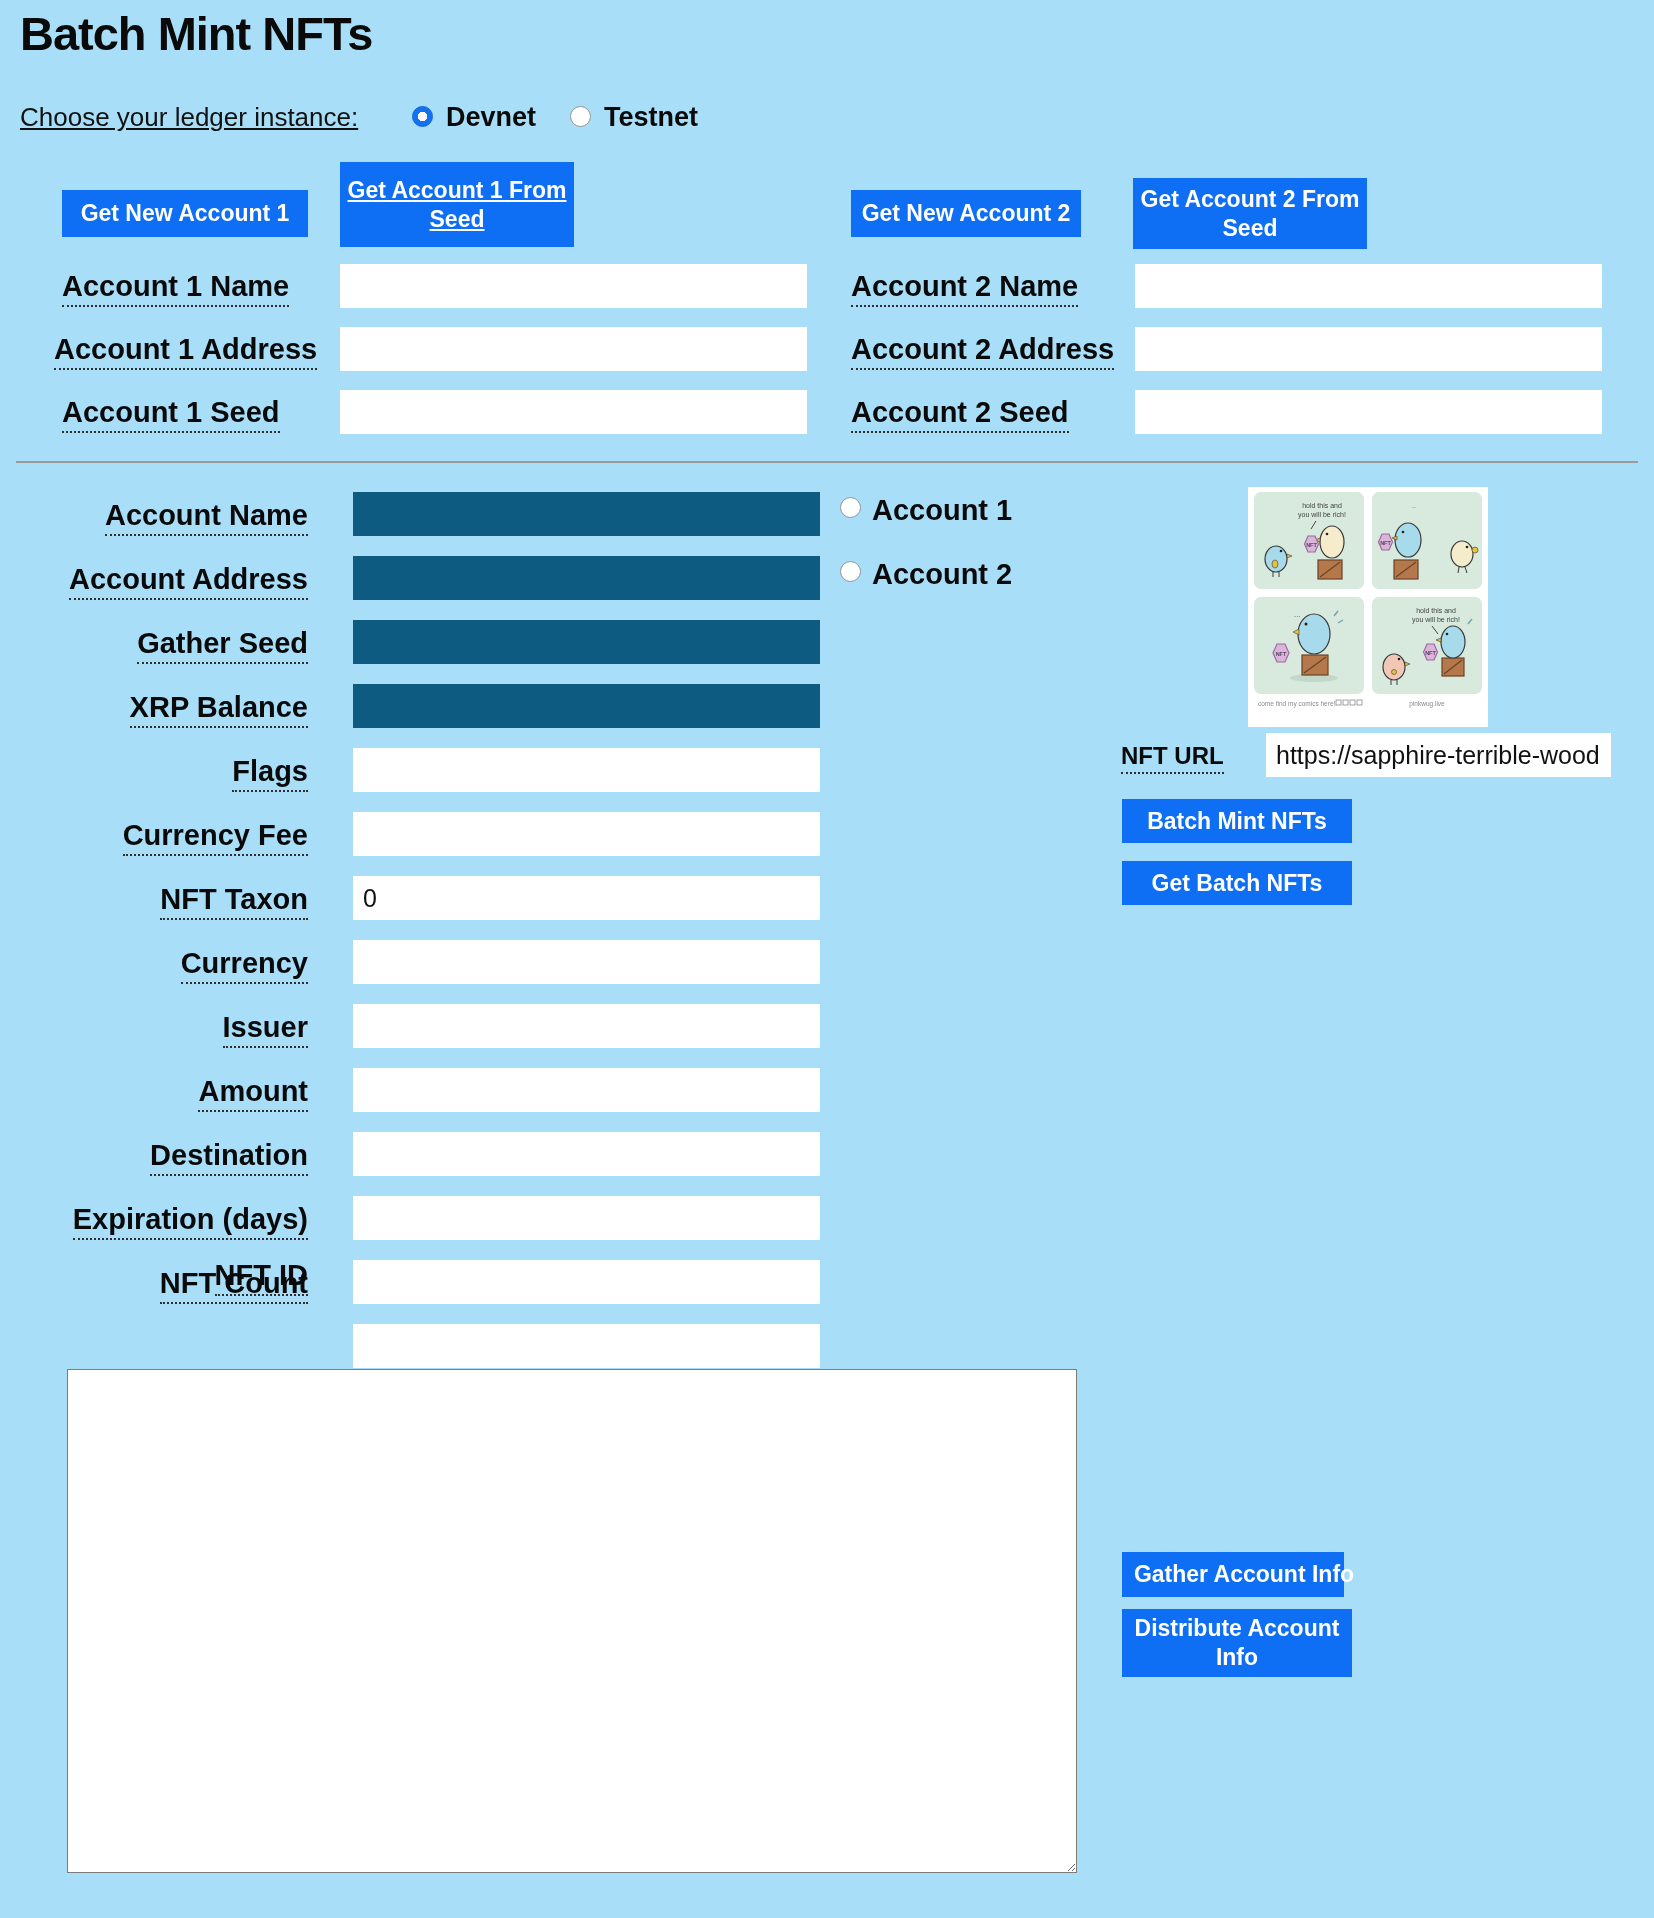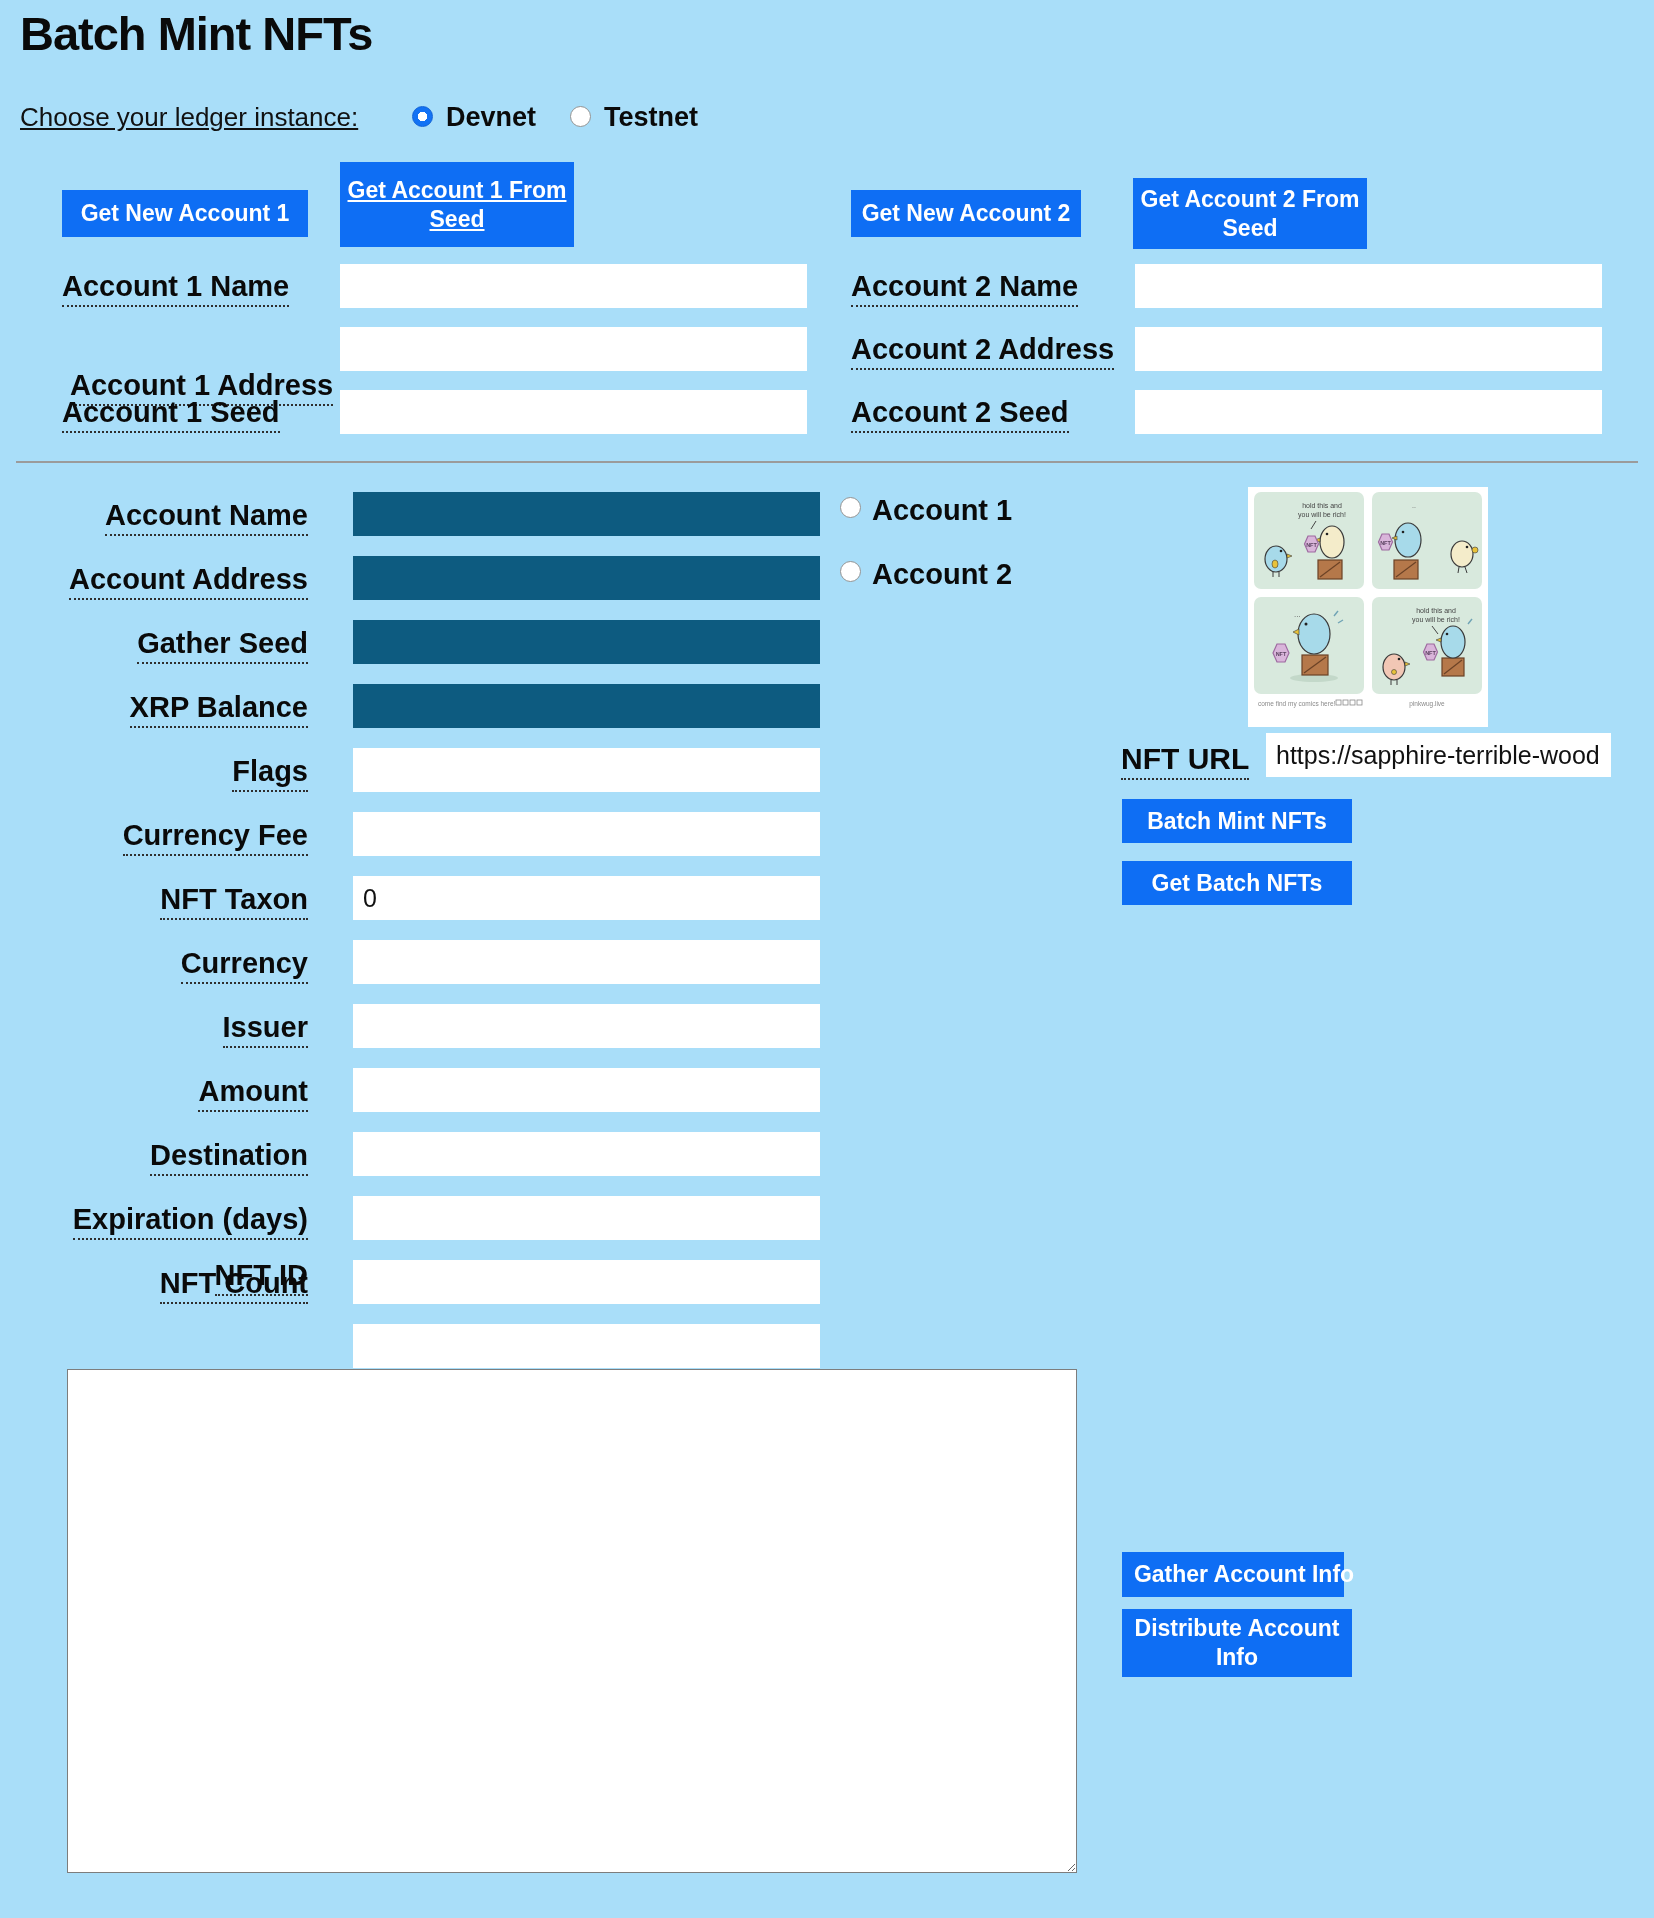--- a/index.html
+++ b/index.html
@@ -48,21 +48,21 @@
   <input type="radio" name="ledger" class="radio" style="left: 570px; top: 106px;">
   <span class="rlabel" style="left:604px;top:102px;">Testnet</span>
 
   <button class="btn nowrap" style="left:62px;top:190px;width:246px;height:47px;">Get New Account 1</button>
   <button class="btn" style="left:340px;top:162px;width:234px;height:85px;text-decoration:underline;">Get Account 1 From Seed</button>
   <button class="btn nowrap" style="left:851px;top:190px;width:230px;height:47px;">Get New Account 2</button>
   <button class="btn" style="left:1133px;top:178px;width:234px;height:71px;">Get Account 2 From Seed</button>
 
   <div class="flabel" style="left:62px;top:270px;"><span class="u">Account 1 Name</span></div>
   <input class="tinput" style="left: 340px; top: 264px; width: 467px;" value="">
-  <div class="flabel" style="left:70px;top:333px;margin-top:36px;"><span class="u">Account 1 Address</span></div>
+  <div class="flabel" style="left:54px;top:333px;"><span class="u">Account 1 Address</span></div>
   <input class="tinput" style="left: 340px; top: 327px; width: 467px;" value="">
   <div class="flabel" style="left:62px;top:396px;"><span class="u">Account 1 Seed</span></div>
   <input class="tinput" style="left: 340px; top: 390px; width: 467px;" value="">
 
   <div class="flabel" style="left:851px;top:270px;"><span class="u">Account 2 Name</span></div>
   <input class="tinput" style="left: 1135px; top: 264px; width: 467px;" value="">
   <div class="flabel" style="left:851px;top:333px;"><span class="u">Account 2 Address</span></div>
   <input class="tinput" style="left: 1135px; top: 327px; width: 467px;" value="">
   <div class="flabel" style="left:851px;top:396px;"><span class="u">Account 2 Seed</span></div>
   <input class="tinput" style="left: 1135px; top: 390px; width: 467px;" value="">
@@ -182,21 +182,21 @@
       <g stroke="#8a8a8a" fill="none" stroke-width="0.8">
         <rect x="82" y="208" width="5" height="5"></rect>
           <rect x="89" y="208" width="5" height="5"></rect>
         <rect x="96" y="208" width="5" height="5"></rect>
           <rect x="103" y="208" width="5" height="5"></rect>
       </g>
       <text x="173" y="214" font-size="6.5" fill="#8a8a8a" text-anchor="middle">pinkwug.live</text>
     </svg>
   </div>
 
-  <div class="flabel" style="left:1121px;top:742px;font-size:30px;"><span class="u">NFT URL</span></div>
+  <div class="flabel" style="left:1121px;top:742px;font-size:24px;"><span class="u">NFT URL</span></div>
   <input class="tinput" style="left: 1266px; top: 733px; width: 345px; font-size: 25px;" value="https://sapphire-terrible-woodpecker">
 
   <button class="btn nowrap" style="left:1122px;top:799px;width:230px;height:44px;">Batch Mint NFTs</button>
   <button class="btn nowrap" style="left:1122px;top:861px;width:230px;height:44px;">Get Batch NFTs</button>
 
   <textarea class="bigtext" style=""></textarea>
 
   <button class="btn nowrap" style="left:1122px;top:1552px;width:222px;height:45px;padding-left:28px;">Gather Account Info</button>
   <button class="btn" style="left:1122px;top:1609px;width:230px;height:68px;">Distribute Account Info</button>
 

